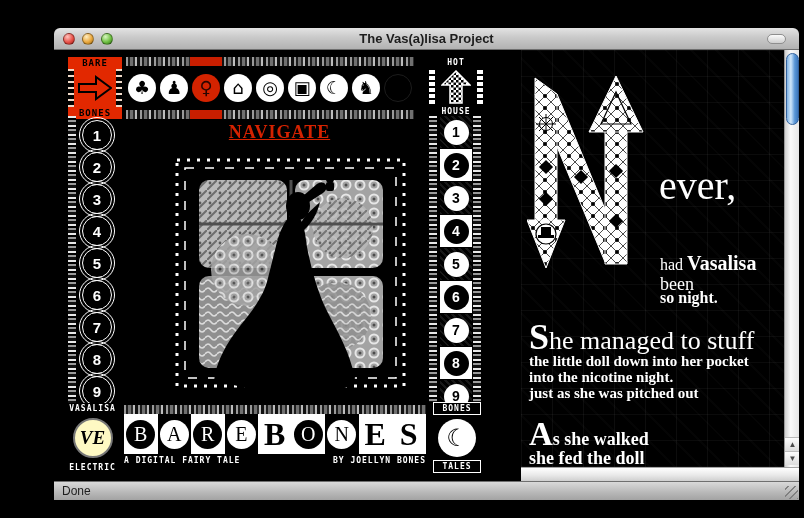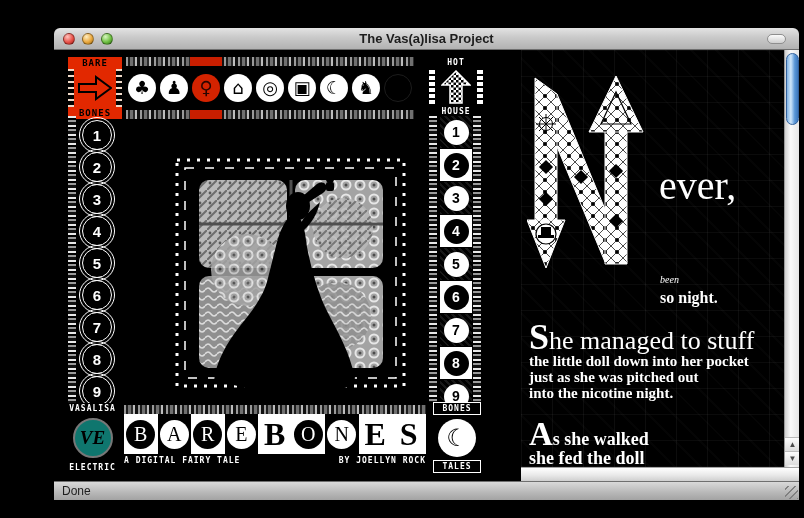--- a/index.html
+++ b/index.html
@@ -38,21 +38,21 @@
   .film-dark { width:6px; background:repeating-linear-gradient(180deg,#f0d9c8 0 2px,#000 2px 6px); }
   .tile-mid .art { flex:1; display:flex; align-items:center; justify-content:center; }
 
   
   .tile-tr { left:375px; top:7px; width:54px; height:60px; background:#000; }
   .tile-tr .cap, .tile-bl .cap { height:11px; font-size:8px; color:#fff; text-align:center; line-height:11px; }
   .film-light { width:6px; background:repeating-linear-gradient(180deg,#000 0 2px,#fff 2px 6px); }
 
   
   .tile-bl { left:7px; top:353px; width:63px; height:70px; background:#000; }
-  .logo-circle { width:40px; height:40px; border-radius:50%; background:#0f766e; border:2px solid #777;
+  .logo-circle { width:40px; height:40px; border-radius:50%; background:#fef9c3; border:2px solid #777;
                  display:flex; align-items:center; justify-content:center;
                  font-family:"Liberation Serif", serif; font-style:italic; font-weight:bold;
                  font-size:19px; color:#000; }
   .tile-bl .tile-mid, .tile-br .tile-mid { align-items:center; justify-content:center; display:flex; }
 
   
   .tile-br { left:375px; top:352px; width:56px; height:71px; background:#000; }
   .tile-br .cap { height:13px; font-size:8px; color:#fff; text-align:center; line-height:11px;
                   border:1px solid #fff; margin:0 4px; }
   .moon-circle { width:38px; height:38px; border-radius:50%; background:#fff;
@@ -126,21 +126,21 @@
       repeating-linear-gradient(0deg, rgba(255,255,255,.045) 0 1px, transparent 1px 26px),
       repeating-linear-gradient(90deg, rgba(255,255,255,.05) 0 1px, transparent 1px 31px),
       repeating-linear-gradient(45deg, rgba(255,255,255,.02) 0 2px, transparent 2px 18px);
     font-family:"Liberation Serif", serif; color:#fff; }
   .big-n { position:absolute; left:6px; top:16px; }
 
   .t-never { position:absolute; left:138px; top:112px; font-size:40px; }
   .t-ever  { position:absolute; left:136px; top:168px; font-size:31px; font-style:italic; }
   .t-had   { position:absolute; left:139px; top:202px; font-size:16px; }
   .t-had b { font-size:20px; font-weight:bold; }
-  .t-been  { position:absolute; left:139px; top:224px; font-size:10px;font-style:italic; }
+  .t-been  { position:absolute; left:139px; top:224px; font-size:18px; }
   .t-scared{ position:absolute; left:139px; top:239px; font-size:16px; font-weight:bold; }
   .t-p2    { position:absolute; left:8px; top:266px; font-size:26px; }
   .t-p2 .cap { font-size:36px; font-weight:bold; }
   .t-plines{ position:absolute; left:8px; top:303px; font-size:15px; font-weight:bold; line-height:16px; }
   .t-p3    { position:absolute; left:8px; top:366px; font-size:18px; font-weight:bold; }
   .t-p3 .cap { font-size:33px; }
   .t-p3line{ position:absolute; left:8px; top:398px; font-size:18px; font-weight:bold; }
 
   
   .vscroll { position:absolute; right:0; top:0; width:15px; height:417px;
@@ -261,20 +261,21 @@
                 </pattern>
                   </defs>
                 <polygon points="15,1 29,15 21,15 21,33 9,33 9,15 1,15" fill="url(#hhp)" stroke="#fff" stroke-width="1.5"></polygon>
               </svg>
             </div>
             <div class="film-light"></div>
           </div>
           <div class="cap px">HOUSE</div>
         </div>
 
+        <div class="navigate">NAVIGATE</div>
 
         <div class="numcol-left">
           <div class="chain"></div>
           <div class="ring-stack">
             <div class="num-ring">
                 <span>1</span>
               </div>
             <div class="num-ring">
                 <span>2</span>
               </div>
@@ -462,21 +463,21 @@
               </div>
             <div class="bb-tile plain">
                 <span class="bb-letter-big">E</span>
               </div>
             <div class="bb-tile plain">
                 <span class="bb-letter-big">S</span>
               </div>
           </div>
           <div class="bb-captions px">
             <span>A DIGITAL FAIRY TALE</span>
-            <span>BY JOELLYN ROCK</span>
+            <span>BY JOELLYN BONES</span>
           </div>
         </div>
 
         <div class="tile tile-br">
           <div class="cap px">BONES</div>
           <div class="tile-mid">
               <span class="moon-circle">☾</span>
             </div>
           <div class="cap px">TALES</div>
         </div>
@@ -520,28 +521,29 @@
                 <rect x="14" y="96" width="10" height="10" transform="rotate(45 19 101)"></rect>
                 <rect x="14" y="128" width="10" height="10" transform="rotate(45 19 133)"></rect>
                 <rect x="84" y="100" width="10" height="10" transform="rotate(45 89 105)"></rect>
                 <rect x="84" y="150" width="10" height="10" transform="rotate(45 89 155)"></rect>
                 <rect x="49" y="106" width="10" height="10" transform="rotate(45 54 111)"></rect>
               </g>
             </svg>
           </div>
 
           <div class="t-never">ever,</div>
+          <div class="t-had"><span>had </span><b>Vasalisa</b></div>
           <div class="t-been">been</div>
           <div class="t-scared">so night.</div>
 
           <div class="t-p2"><span class="cap">S</span><span>he managed to stuff</span></div>
           <div class="t-plines">
             <div>the little doll down into her pocket</div>
+            <div>into the nicotine night.</div>
             <div>just as she was pitched out</div>
-            <div>into the nicotine night.</div>
           </div>
 
           <div class="t-p3"><span class="cap">A</span><span>s she walked</span></div>
           <div class="t-p3line">she fed the doll</div>
         </div>
 
         <div class="vscroll">
           <div class="vthumb"></div>
           <div class="varrows">
             <div class="varrow">▲</div>

